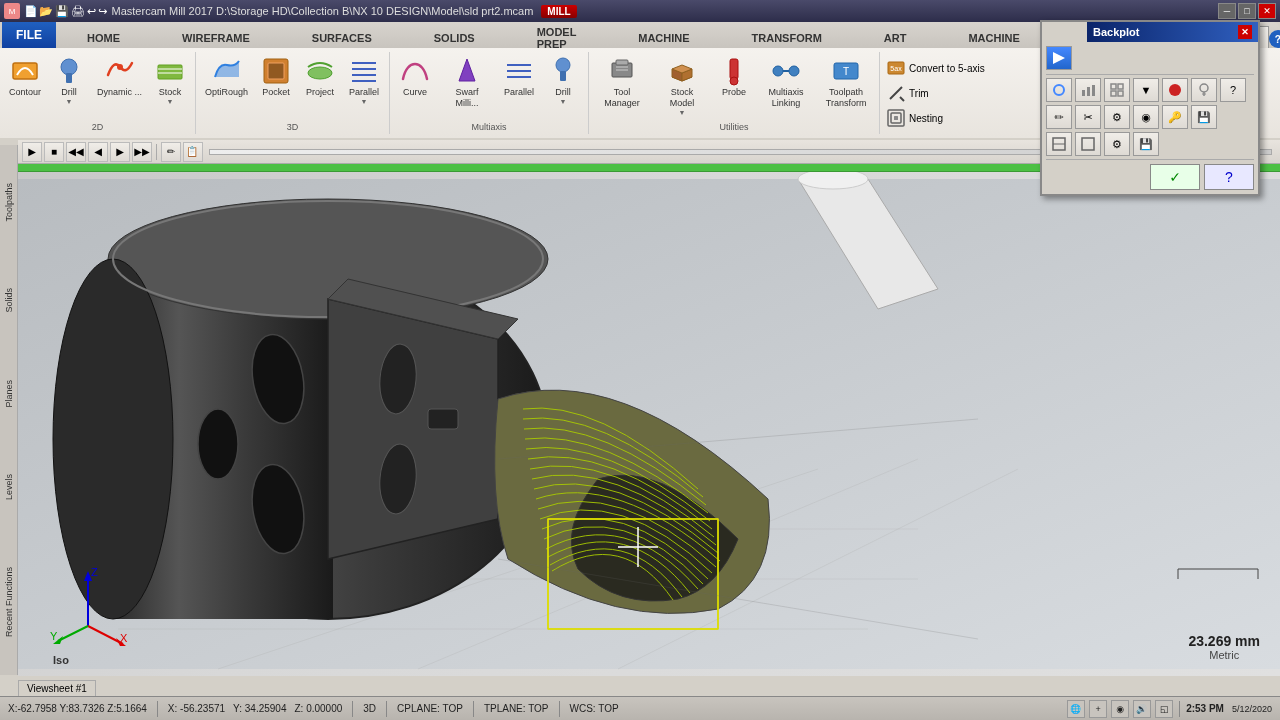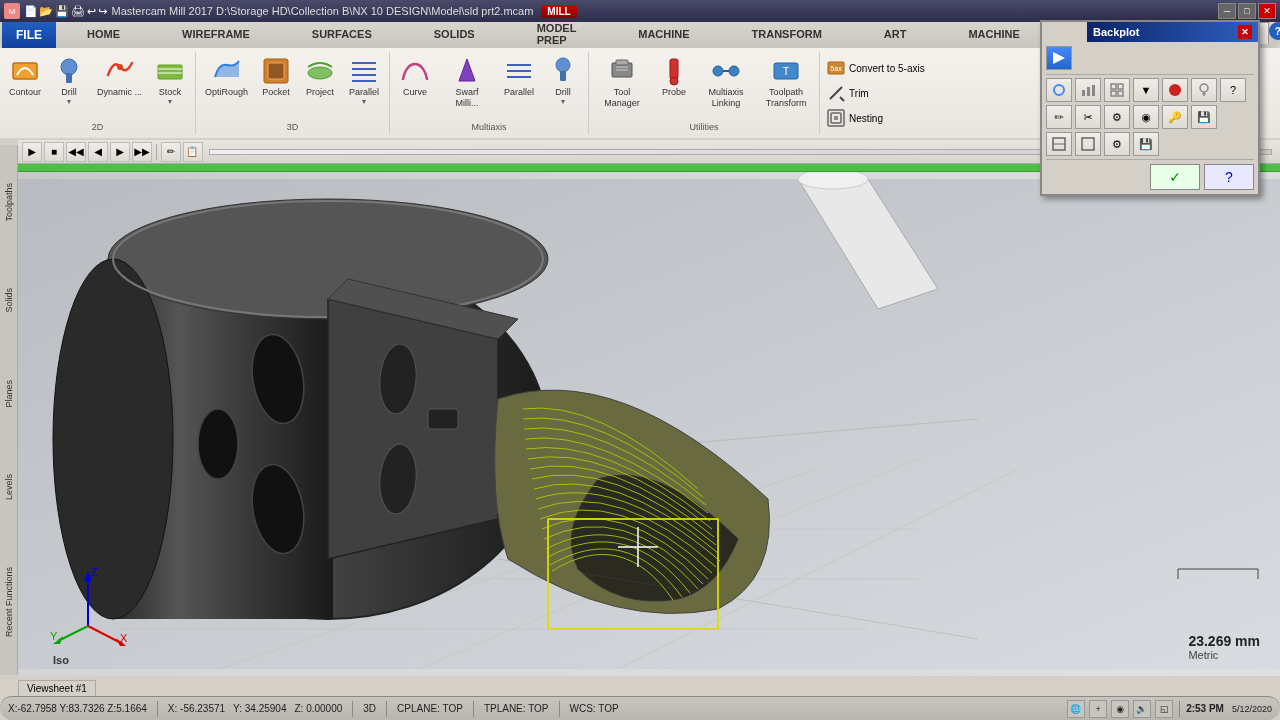--- a/index.html
+++ b/index.html
@@ -35,21 +35,21 @@
       padding: 1px 6px;
       font-size: 10px;
       font-weight: bold;
       border-radius: 2px;
       margin-left: 4px;
     }
 
     
     #ribbon-tabs {
       display: flex;
-      align-items: flex-start;
+      align-items: flex-end;
       height: 26px;
       background: linear-gradient(to bottom, #d8d4ce, #c8c4be);
       padding-left: 2px;
       border-radius: 8px;
     }
     .ribbon-tab {
       padding: 4px 30px;
       font-size: 11px;
       font-weight: bold;
       cursor: pointer;
@@ -219,21 +219,21 @@
       left: 35px;
       font-size: 11px;
       color: #333;
       font-weight: bold;
     }
 
     #measurement {
       position: absolute;
       bottom: 15px;
       right: 20px;
-      text-align: left;
+      text-align: center;
     }
     #measurement .meas-value { font-size: 14px; font-weight: bold; color: #222; }
     #measurement .meas-unit { font-size: 11px; color: #444; }
 
     
     #backplot {
       position: absolute;
       top: 20px;
       right: 20px;
       width: 220px;
@@ -315,21 +315,20 @@
       bottom: 0;
       left: 0;
       right: 0;
       height: 24px;
       background: linear-gradient(to bottom, #c8c4be, #b8b4ae);
       border-top: 1px solid #888;
       display: flex;
       align-items: center;
       font-size: 10px;
       color: #222;
-      border-radius: 12px;
     }
     #status-coords-left {
       padding: 0 8px;
       min-width: 140px;
       font-size: 10px;
     }
     #status-coords-right {
       display: flex;
       align-items: center;
       gap: 8px;
@@ -550,20 +549,32 @@
       <div class="rb-btn">
         <div class="rb-icon">
           <svg width="32" height="32">
               <rect x="6" y="8" width="20" height="14" rx="1" fill="#888" stroke="#555" stroke-width="1"></rect>
               <rect x="10" y="5" width="12" height="5" rx="1" fill="#aaa" stroke="#666" stroke-width="1"></rect>
               <line x1="10" y1="12" x2="22" y2="12" stroke="#ccc" stroke-width="1"></line>
               <line x1="10" y1="15" x2="22" y2="15" stroke="#ccc" stroke-width="1"></line>
             </svg>
         </div>
         <div class="rb-label">Tool Manager</div>
+      </div>
+      <div class="rb-btn">
+        <div class="rb-icon">
+          <svg width="32" height="32">
+            <path d="M6 22 L16 26 L26 22 L16 18 Z" fill="#c08040" stroke="#906020" stroke-width="1"></path>
+            <path d="M6 22 L6 14 L16 18 L16 26 Z" fill="#a06030" stroke="#906020" stroke-width="1"></path>
+            <path d="M26 22 L26 14 L16 18 L16 26 Z" fill="#b07030" stroke="#906020" stroke-width="1"></path>
+            <path d="M6 14 L16 10 L26 14 L16 18 Z" fill="#d09050" stroke="#906020" stroke-width="1"></path>
+          </svg>
+        </div>
+        <div class="rb-label">Stock Model</div>
+        <div style="font-size:7px;color:#666;">▼</div>
       </div>
       <div class="rb-btn">
         <div class="rb-icon">
           <svg width="32" height="32">
               <rect x="12" y="4" width="8" height="20" rx="2" fill="#cc3333" stroke="#aa1111" stroke-width="1"></rect>
               <circle cx="16" cy="26" r="4" fill="#cc3333" stroke="#aa1111" stroke-width="1"></circle>
             </svg>
         </div>
         <div class="rb-label">Probe</div>
       </div>

